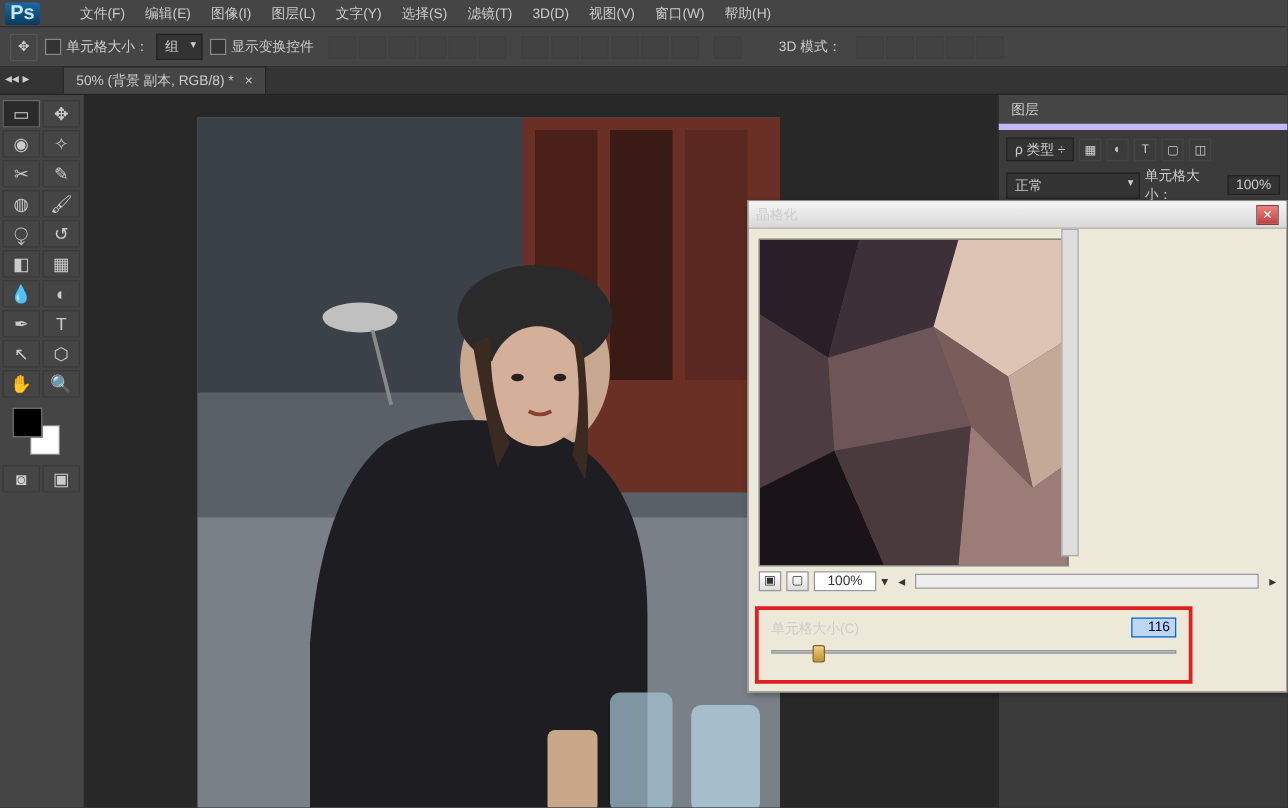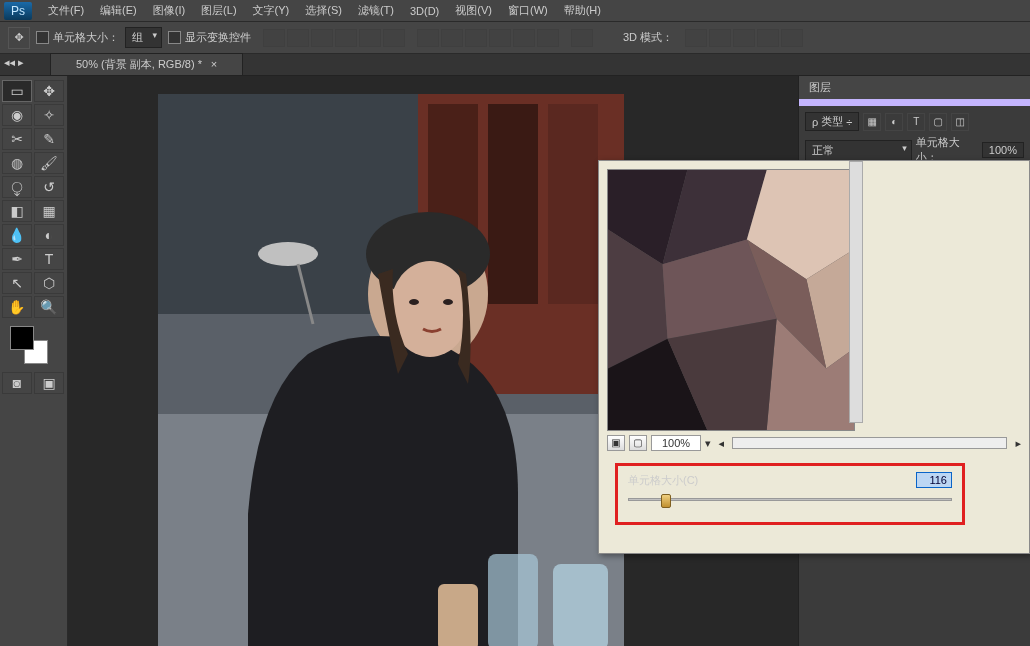--- a/index.html
+++ b/index.html
@@ -1,56 +1,56 @@
 <!DOCTYPE html>
 <html><head>
 <meta charset="utf-8">
 <style>
 *{box-sizing:border-box;margin:0;padding:0;font-family:"Microsoft YaHei",Arial,sans-serif;font-size:11px;color:#ccc;user-select:none}
 body{background:#454545;width:1030px;height:646px;overflow:hidden;position:relative}
 .menubar{height:22px;background:#454545;display:flex;align-items:center;padding:0 4px;border-bottom:1px solid #2a2a2a}
-.ps-logo{width:28px;height:18px;background:linear-gradient(#1a6aa8,#0a3a5c);border-radius:2px;display:flex;align-items:center;justify-content:center;font-weight:normal;color:#c5e8ff;font-size:12px;margin-right:8px}
+.ps-logo{width:28px;height:18px;background:linear-gradient(#1a6aa8,#0a3a5c);border-radius:2px;display:flex;align-items:center;justify-content:center;font-weight:bold;color:#c5e8ff;font-size:16px;margin-right:24px}
 .menu-item{padding:3px 8px;cursor:pointer}
 .optbar{height:32px;background:#454545;border-bottom:1px solid #2a2a2a;display:flex;align-items:center;padding:0 8px;gap:6px}
 .opt-icon{width:22px;height:22px;display:flex;align-items:center;justify-content:center;border:1px solid #555;cursor:pointer}
 .chk-label{display:flex;align-items:center;gap:4px}
 .chk{width:13px;height:13px;border:1px solid #888;background:#333}
 .select{background:#333;border:1px solid #222;padding:2px 18px 2px 6px;position:relative;cursor:pointer}
 .select:after{content:"▾";position:absolute;right:4px;top:2px;font-size:9px}
 .opt-grp{display:flex;gap:2px;margin-left:6px}
 .opt-btn{width:22px;height:18px;border:1px solid #3a3a3a;background:#404040;cursor:pointer;opacity:0.5}
 .tabbar{height:22px;background:#343434;border-bottom:1px solid #222;display:flex;align-items:flex-end;padding-left:50px}
 .tabbar-prefix{position:absolute;left:4px;display:flex;align-items:center}
-.doc-tab{background:#454545;padding:3px 25px;border:1px solid #222;border-bottom:none;font-size:10px;cursor:pointer}
+.doc-tab{background:#454545;padding:3px 10px;border:1px solid #222;border-bottom:none;font-size:10px;cursor:pointer}
 .workspace{position:absolute;top:76px;left:0;right:0;bottom:0;display:flex}
 .toolbox{width:68px;background:#454545;border-right:1px solid #2a2a2a;padding:4px 2px;display:flex;flex-direction:column;gap:0}
 .tool-row{display:flex;gap:2px;margin-bottom:2px}
 .tool{width:30px;height:22px;border:1px solid #3a3a3a;background:#454545;display:flex;align-items:center;justify-content:center;cursor:pointer;font-size:14px}
 .tool.active{background:#2a2a2a;border-color:#666}
 .swatches{margin-top:6px;position:relative;width:40px;height:40px;margin-left:8px}
 .swatch-fg{position:absolute;width:24px;height:24px;background:#000;border:1px solid #888;z-index:2}
 .swatch-bg{position:absolute;width:24px;height:24px;background:#fff;border:1px solid #888;left:14px;top:14px}
 .canvas-area{flex:1;background:#282828;position:relative;overflow:hidden}
 .canvas-img{position:absolute;left:90px;top:18px;width:466px;height:556px;background:#666}
 .right-panels{width:232px;background:#3b3b3b;border-left:1px solid #222;display:flex;flex-direction:column}
-.panel-tab{background:#454545;padding:4px 10px;border-bottom:7px solid #c4b5fd;font-size:11px}
+.panel-tab{background:#454545;padding:4px 10px;border-bottom:5px solid #c4b5fd;font-size:11px}
 .panel-body{padding:6px;background:#3b3b3b;border-bottom:1px solid #222}
 .panel-row{display:flex;align-items:center;gap:4px;margin-bottom:4px}
 .pill{background:#333;border:1px solid #222;padding:1px 6px;display:flex;align-items:center;gap:3px}
 .small-icon{width:18px;height:18px;border:1px solid #444;display:flex;align-items:center;justify-content:center;font-size:10px;cursor:pointer}
 .dialog{position:absolute;left:598px;top:160px;width:432px;height:394px;background:#ece9d8;border:1px solid #8a8a8a;box-shadow:2px 2px 6px rgba(0,0,0,.4)}
 .dialog-title{height:22px;background:linear-gradient(#f5f5f5,#d8d8d8);border-bottom:1px solid #aaa;display:flex;align-items:center;padding:0 6px;color:#333;font-size:11px;justify-content:space-between}
 .dlg-close{width:18px;height:16px;background:linear-gradient(#f08080,#c04040);border:1px solid #804040;color:#fff;display:flex;align-items:center;justify-content:center;font-size:10px;cursor:pointer}
 .dlg-body{padding:8px;position:relative}
 .preview{width:248px;height:262px;border:1px solid #888;background:#555;position:relative;overflow:hidden}
 .preview svg{width:100%;height:100%}
 .zoom-row{display:flex;align-items:center;gap:4px;margin-top:4px}
 .zoom-btn{width:18px;height:16px;border:1px solid #999;background:linear-gradient(#fff,#ddd);color:#333;text-align:center;cursor:pointer;font-size:10px;line-height:14px}
 .zoom-val{border:1px solid #999;background:#fff;color:#333;padding:1px 4px;width:50px;text-align:center}
-.red-box{position:absolute;left:16px;top:302px;width:350px;height:62px;border:3px solid #e02020;padding:6px 10px;background:#ece9d8;color:#333;font-size:11px}
+.red-box{position:absolute;left:5px;top:302px;width:350px;height:62px;border:3px solid #e02020;padding:6px 10px;background:#ece9d8;color:#333;font-size:11px}
 .param-row{display:flex;justify-content:space-between;align-items:center}
 .param-val{border:1px solid #0a64c8;background:#bcd6f3;color:#003;padding:1px 4px;width:36px;text-align:right}
 .slider-track{height:3px;background:#c0c0c0;border:1px solid #999;margin-top:10px;position:relative}
 .slider-thumb{position:absolute;left:32px;top:-5px;width:10px;height:14px;background:linear-gradient(#f0d080,#c09030);border:1px solid #806020;border-radius:2px;cursor:pointer}
 .scrollbar-track{width:14px;background:#ddd;border:1px solid #aaa;position:absolute}
 .right-dead{position:absolute;right:0;top:530px;width:232px;height:120px;background:#3b3b3b;border-left:1px solid #222}
 </style>
 </head>
 <body>
 
@@ -213,20 +213,24 @@
         <span>单元格大小：</span>
         <div class="pill">100%</div>
       </div>
     </div>
   </div>
 </div>
 
 <div class="right-dead"></div>
 
 <div class="dialog">
+  <div class="dialog-title">
+    <span>晶格化</span>
+    <div class="dlg-close">✕</div>
+  </div>
   <div class="dlg-body">
     <div class="preview">
       <svg viewBox="0 0 248 262" id="crystal-svg">
           <polygon points="0,0 80,0 55,95 0,60" fill="#2a1f28" stroke="#000" stroke-width="0"></polygon>
           <polygon points="80,0 160,0 140,70 55,95" fill="#3d3039" stroke="#000" stroke-width="0"></polygon>
           <polygon points="0,60 55,95 60,170 0,200" fill="#4d3d42" stroke="#000" stroke-width="0"></polygon>
           <polygon points="55,95 140,70 170,150 60,170" fill="#6e5558" stroke="#000" stroke-width="0"></polygon>
           <polygon points="160,0 248,0 248,80 200,110 140,70" fill="#ddc4b4" stroke="#000" stroke-width="0"></polygon>
           <polygon points="200,110 248,80 248,180 220,200" fill="#c5a998" stroke="#000" stroke-width="0"></polygon>
           <polygon points="140,70 200,110 220,200 170,150" fill="#7a5d5a" stroke="#000" stroke-width="0"></polygon>

